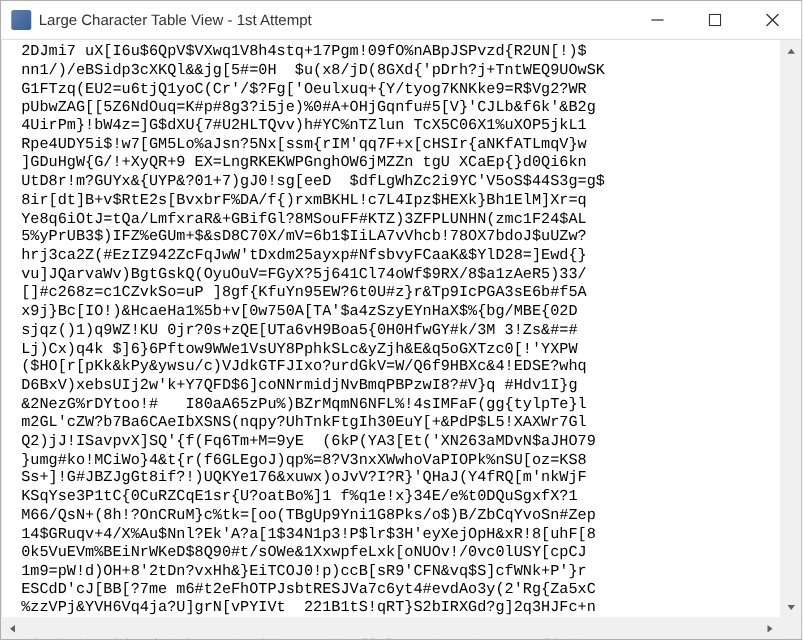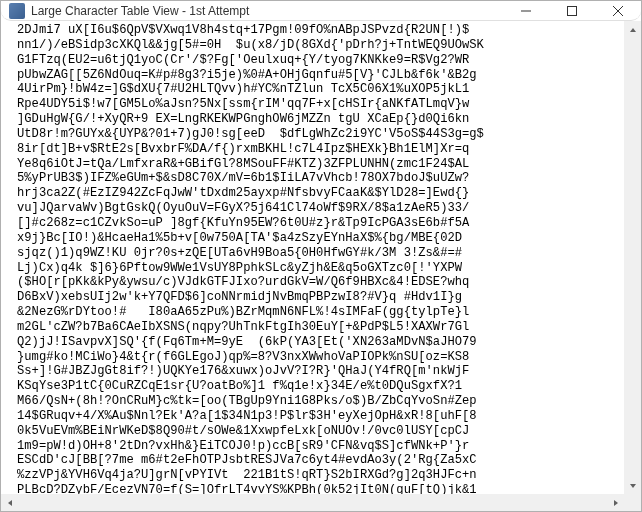--- a/index.html
+++ b/index.html
@@ -1,18 +1,18 @@
 <!DOCTYPE html>
 <html><head>
 <meta charset="utf-8">
 <style>
   * { margin: 0; padding: 0; box-sizing: border-box; }
   html, body { width: 642px; height: 512px; overflow: hidden; font-family: "Segoe UI", Tahoma, sans-serif; background: #fff; }
   .window { width: 642px; height: 512px; border: 1px solid #b0b0b0; background: #fff; display: flex; flex-direction: column; }
-  .titlebar { height: 20px; background: #fff; display: flex; align-items: center; border-bottom: 1px solid #e0e0e0; border-radius: 13px; }
+  .titlebar { height: 31px; background: #fff; display: flex; align-items: center; border-bottom: 1px solid #e0e0e0; }
   .app-icon { width: 16px; height: 16px; margin: 0 6px 0 8px; background: linear-gradient(135deg,#5a7fb0,#3a5f90); border-radius: 2px; }
   .title-text { flex: 0 0 auto; font-size: 12px; color: #333; white-space: nowrap; }
   .title-spacer { flex: 1; }
   .win-btn { width: 46px; height: 30px; display: flex; align-items: center; justify-content: center; color: #333; }
   .win-btn svg { width: 10px; height: 10px; }
   .client { flex: 1; padding: 2px 0 2px 16px; overflow: hidden; position: relative; }
   .char-text { font-family: Consolas, "Courier New", monospace; font-size: 12.15px; line-height: 14.85px; white-space: pre; color: #000; letter-spacing: 0.01px; }
   .scrollbar-v { position: absolute; right: 0; top: 0; bottom: 17px; width: 17px; background: #f0f0f0; display: flex; flex-direction: column; }
   .scrollbar-h { position: absolute; left: 0; right: 17px; bottom: 0; height: 17px; background: #f0f0f0; display: flex; flex-direction: row; }
   .sb-btn { width: 17px; height: 17px; display: flex; align-items: center; justify-content: center; background: #f0f0f0; }

